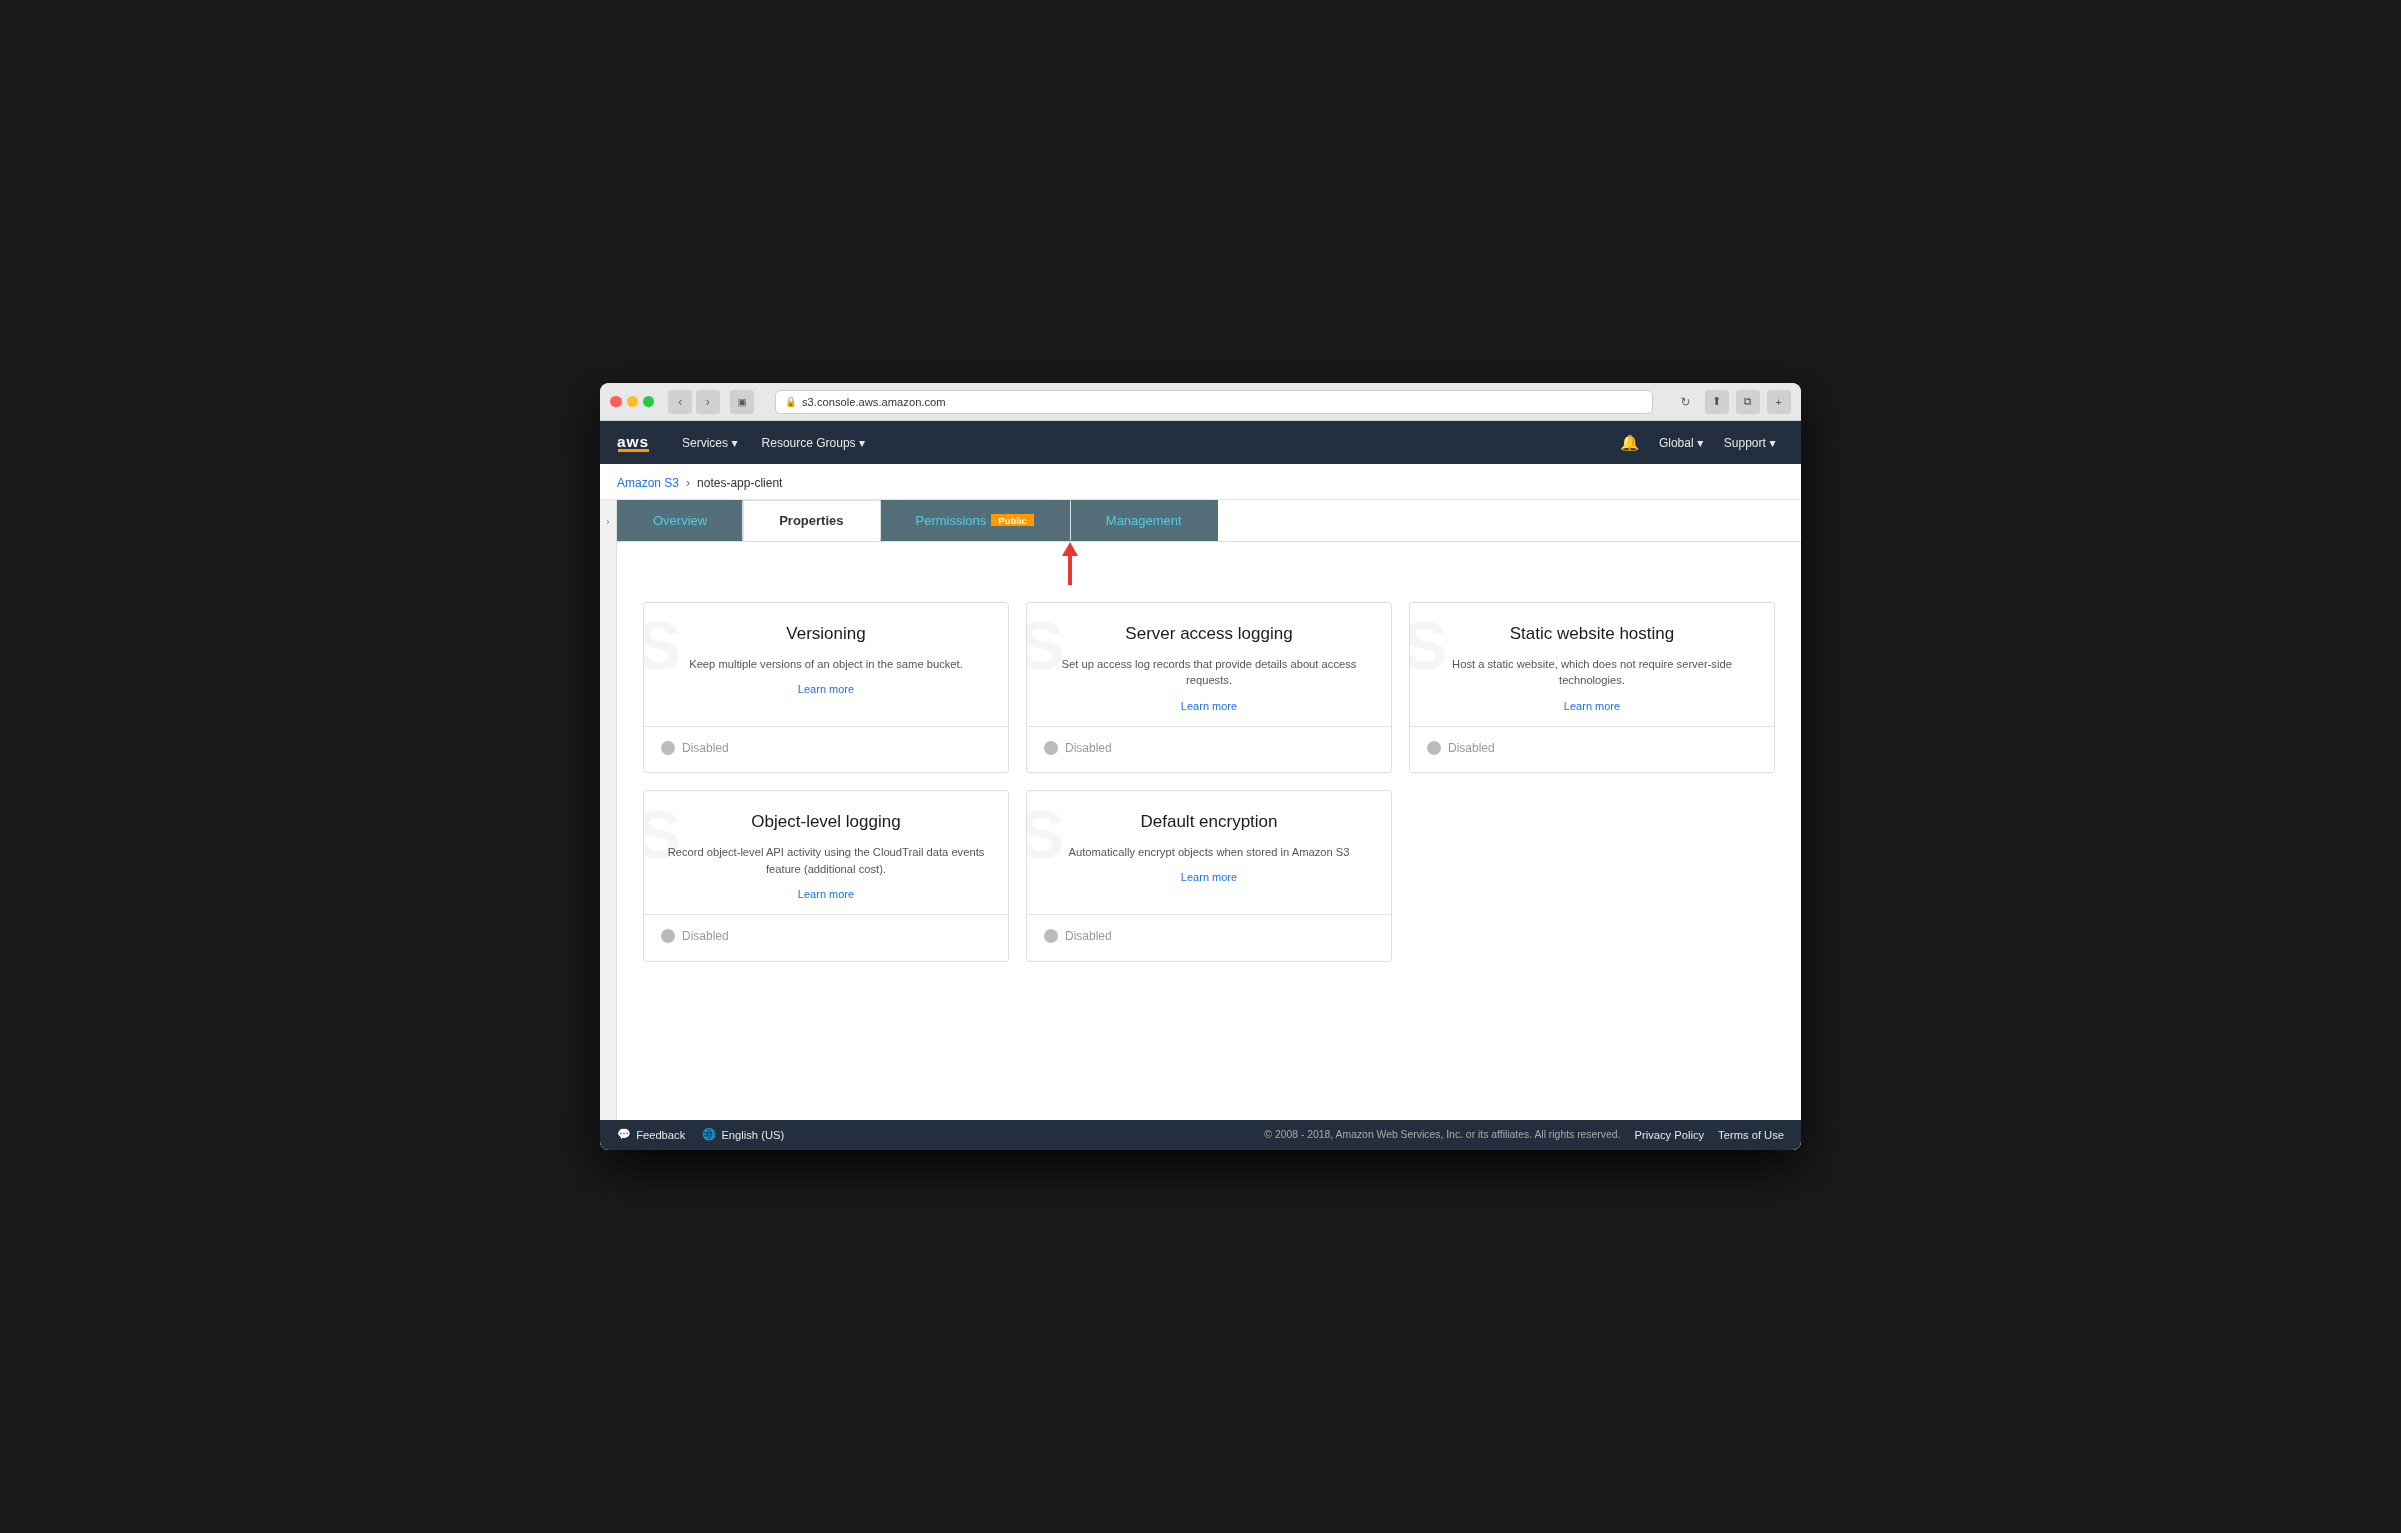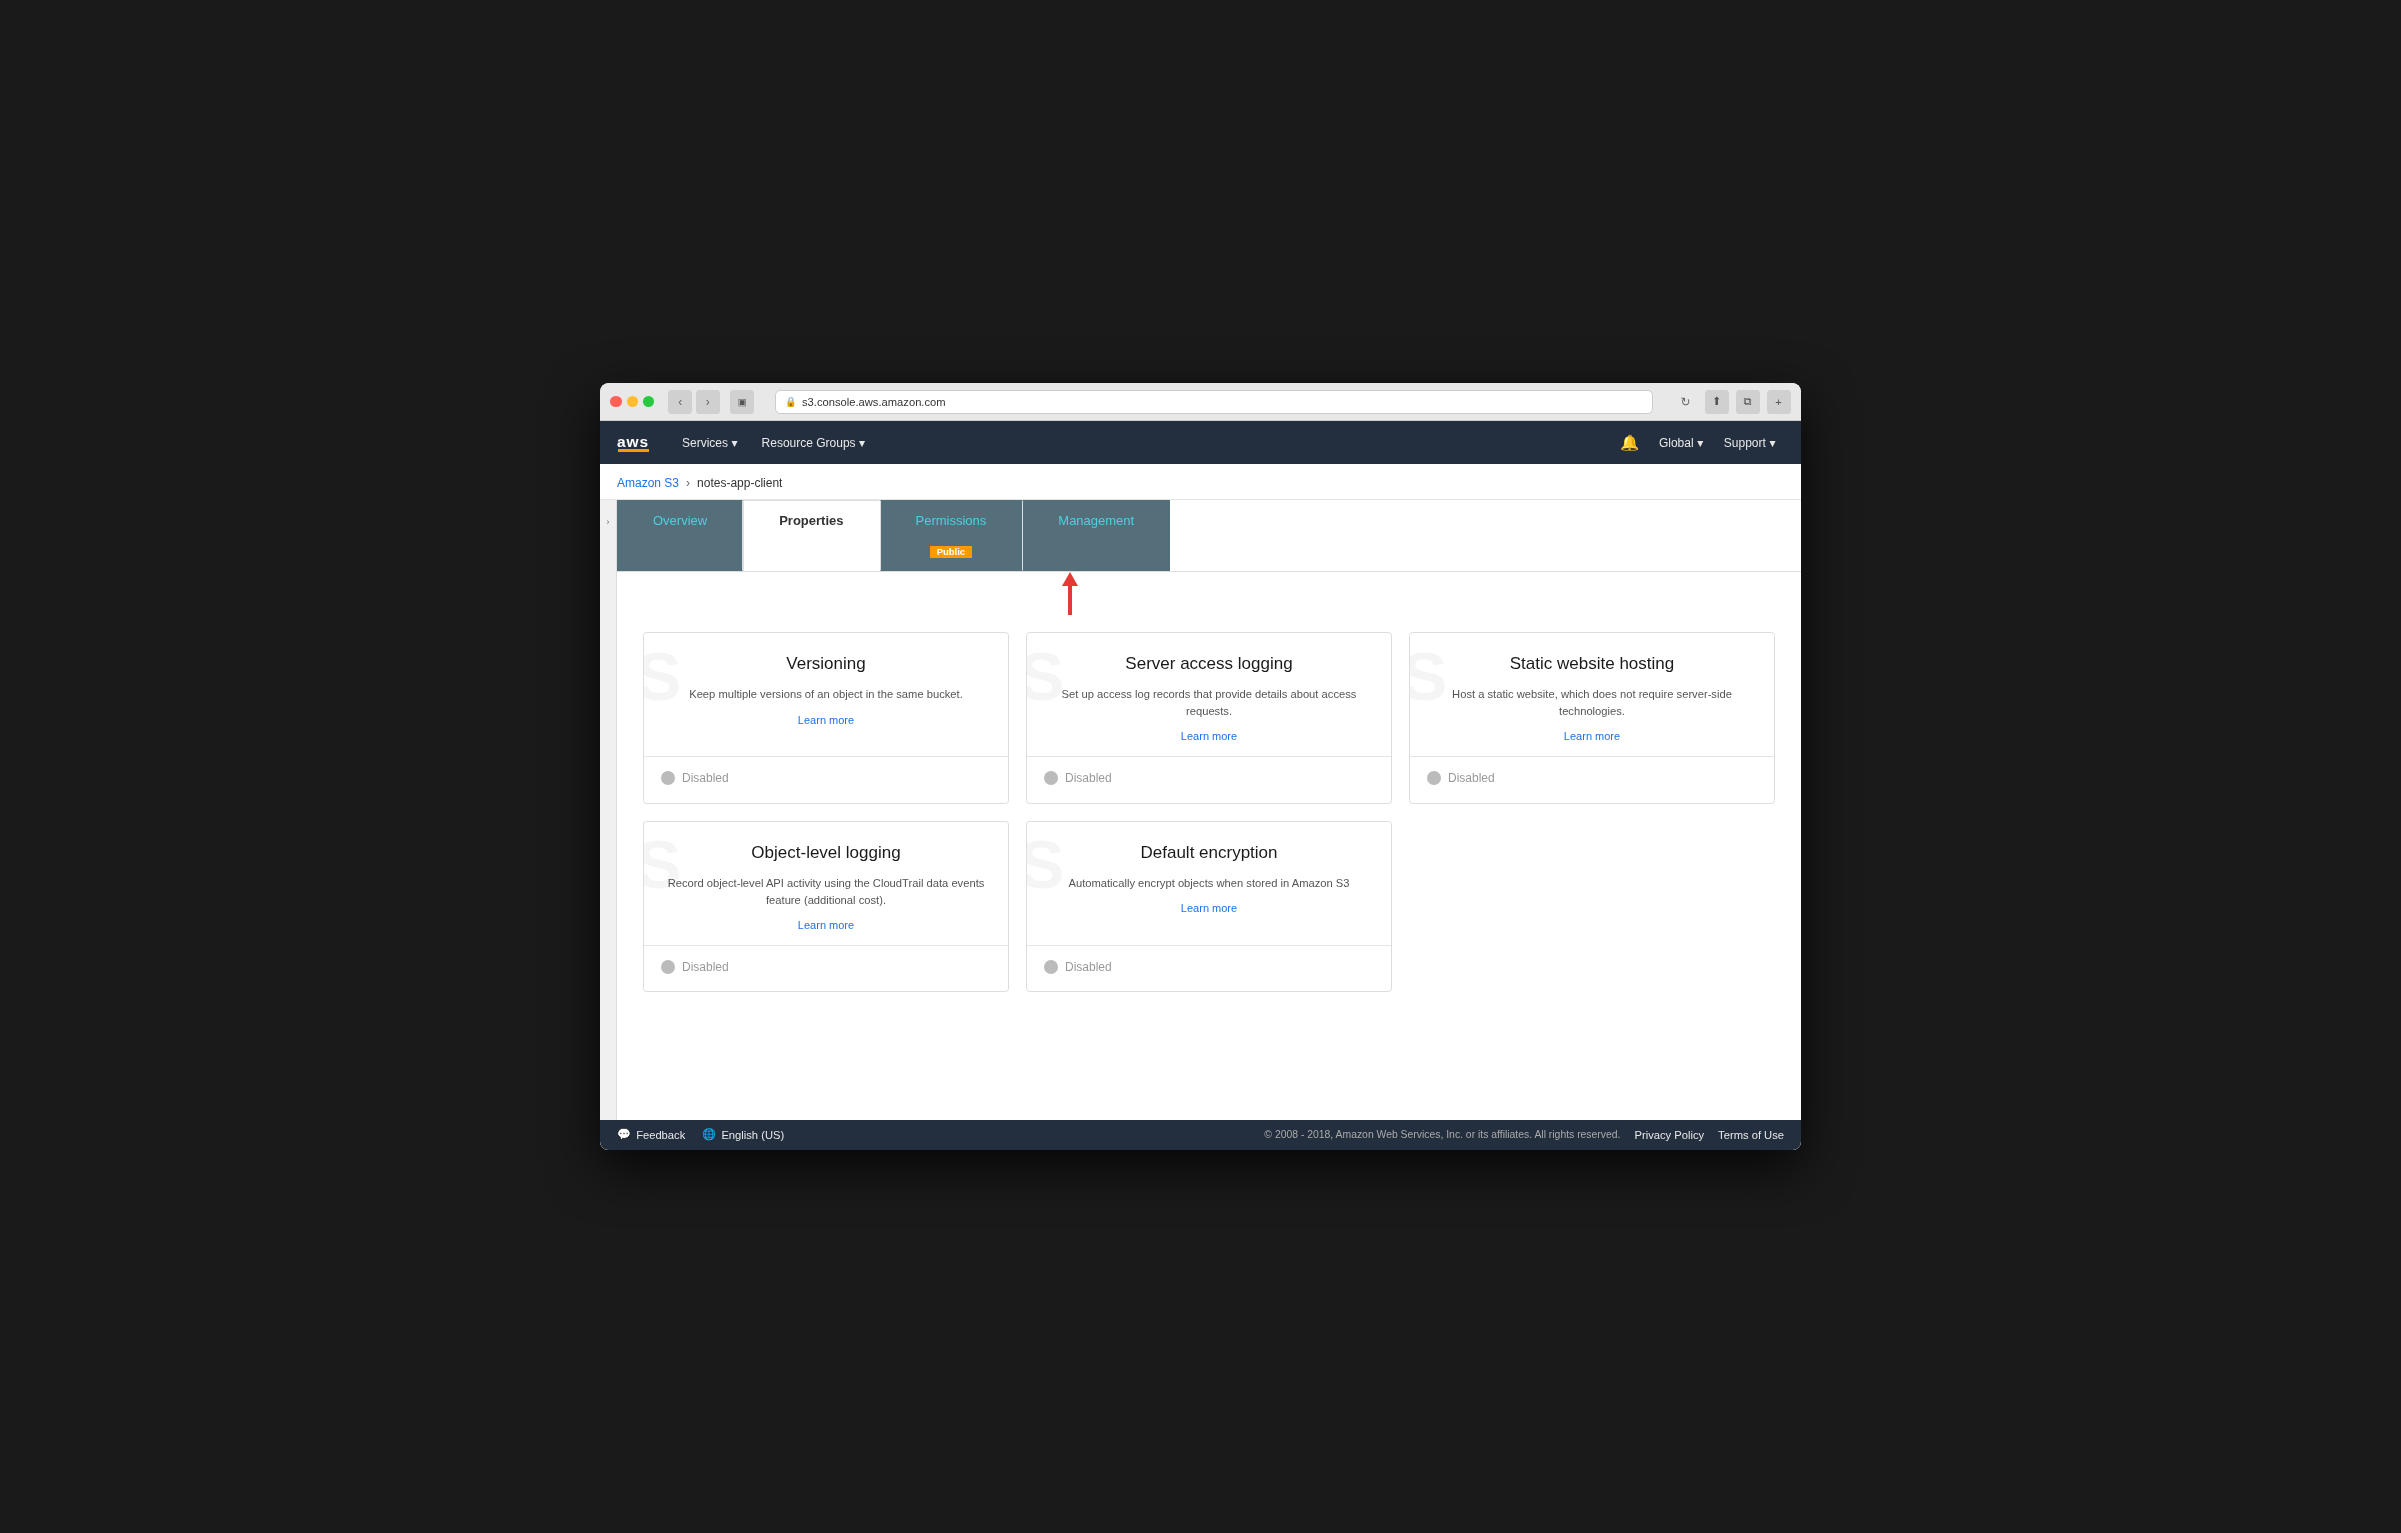--- a/index.html
+++ b/index.html
@@ -223,23 +223,23 @@
       font-weight: 600;
       border-left: 0.9px solid #ddd;
       border-top: 1.7px solid #ddd;
     }
     .tab-permissions {
       background: #546e7a;
       color: #4dd0e1;
       border-left: 0.9px solid #ddd;
       font-weight: 500;
       display: flex;
-      flex-direction: column;
-      align-items: center;
-      gap: 18px;
+      flex-direction: row;
+      align-items: center;
+      gap: 5px;
     }
     .tab-badge {
       background: #ff9900;
       color: white;
       font-size: 9.5px;
       padding: 0.9px 7px;
       border-radius: 0;
       font-weight: 600;
     }
     .tab-management {

